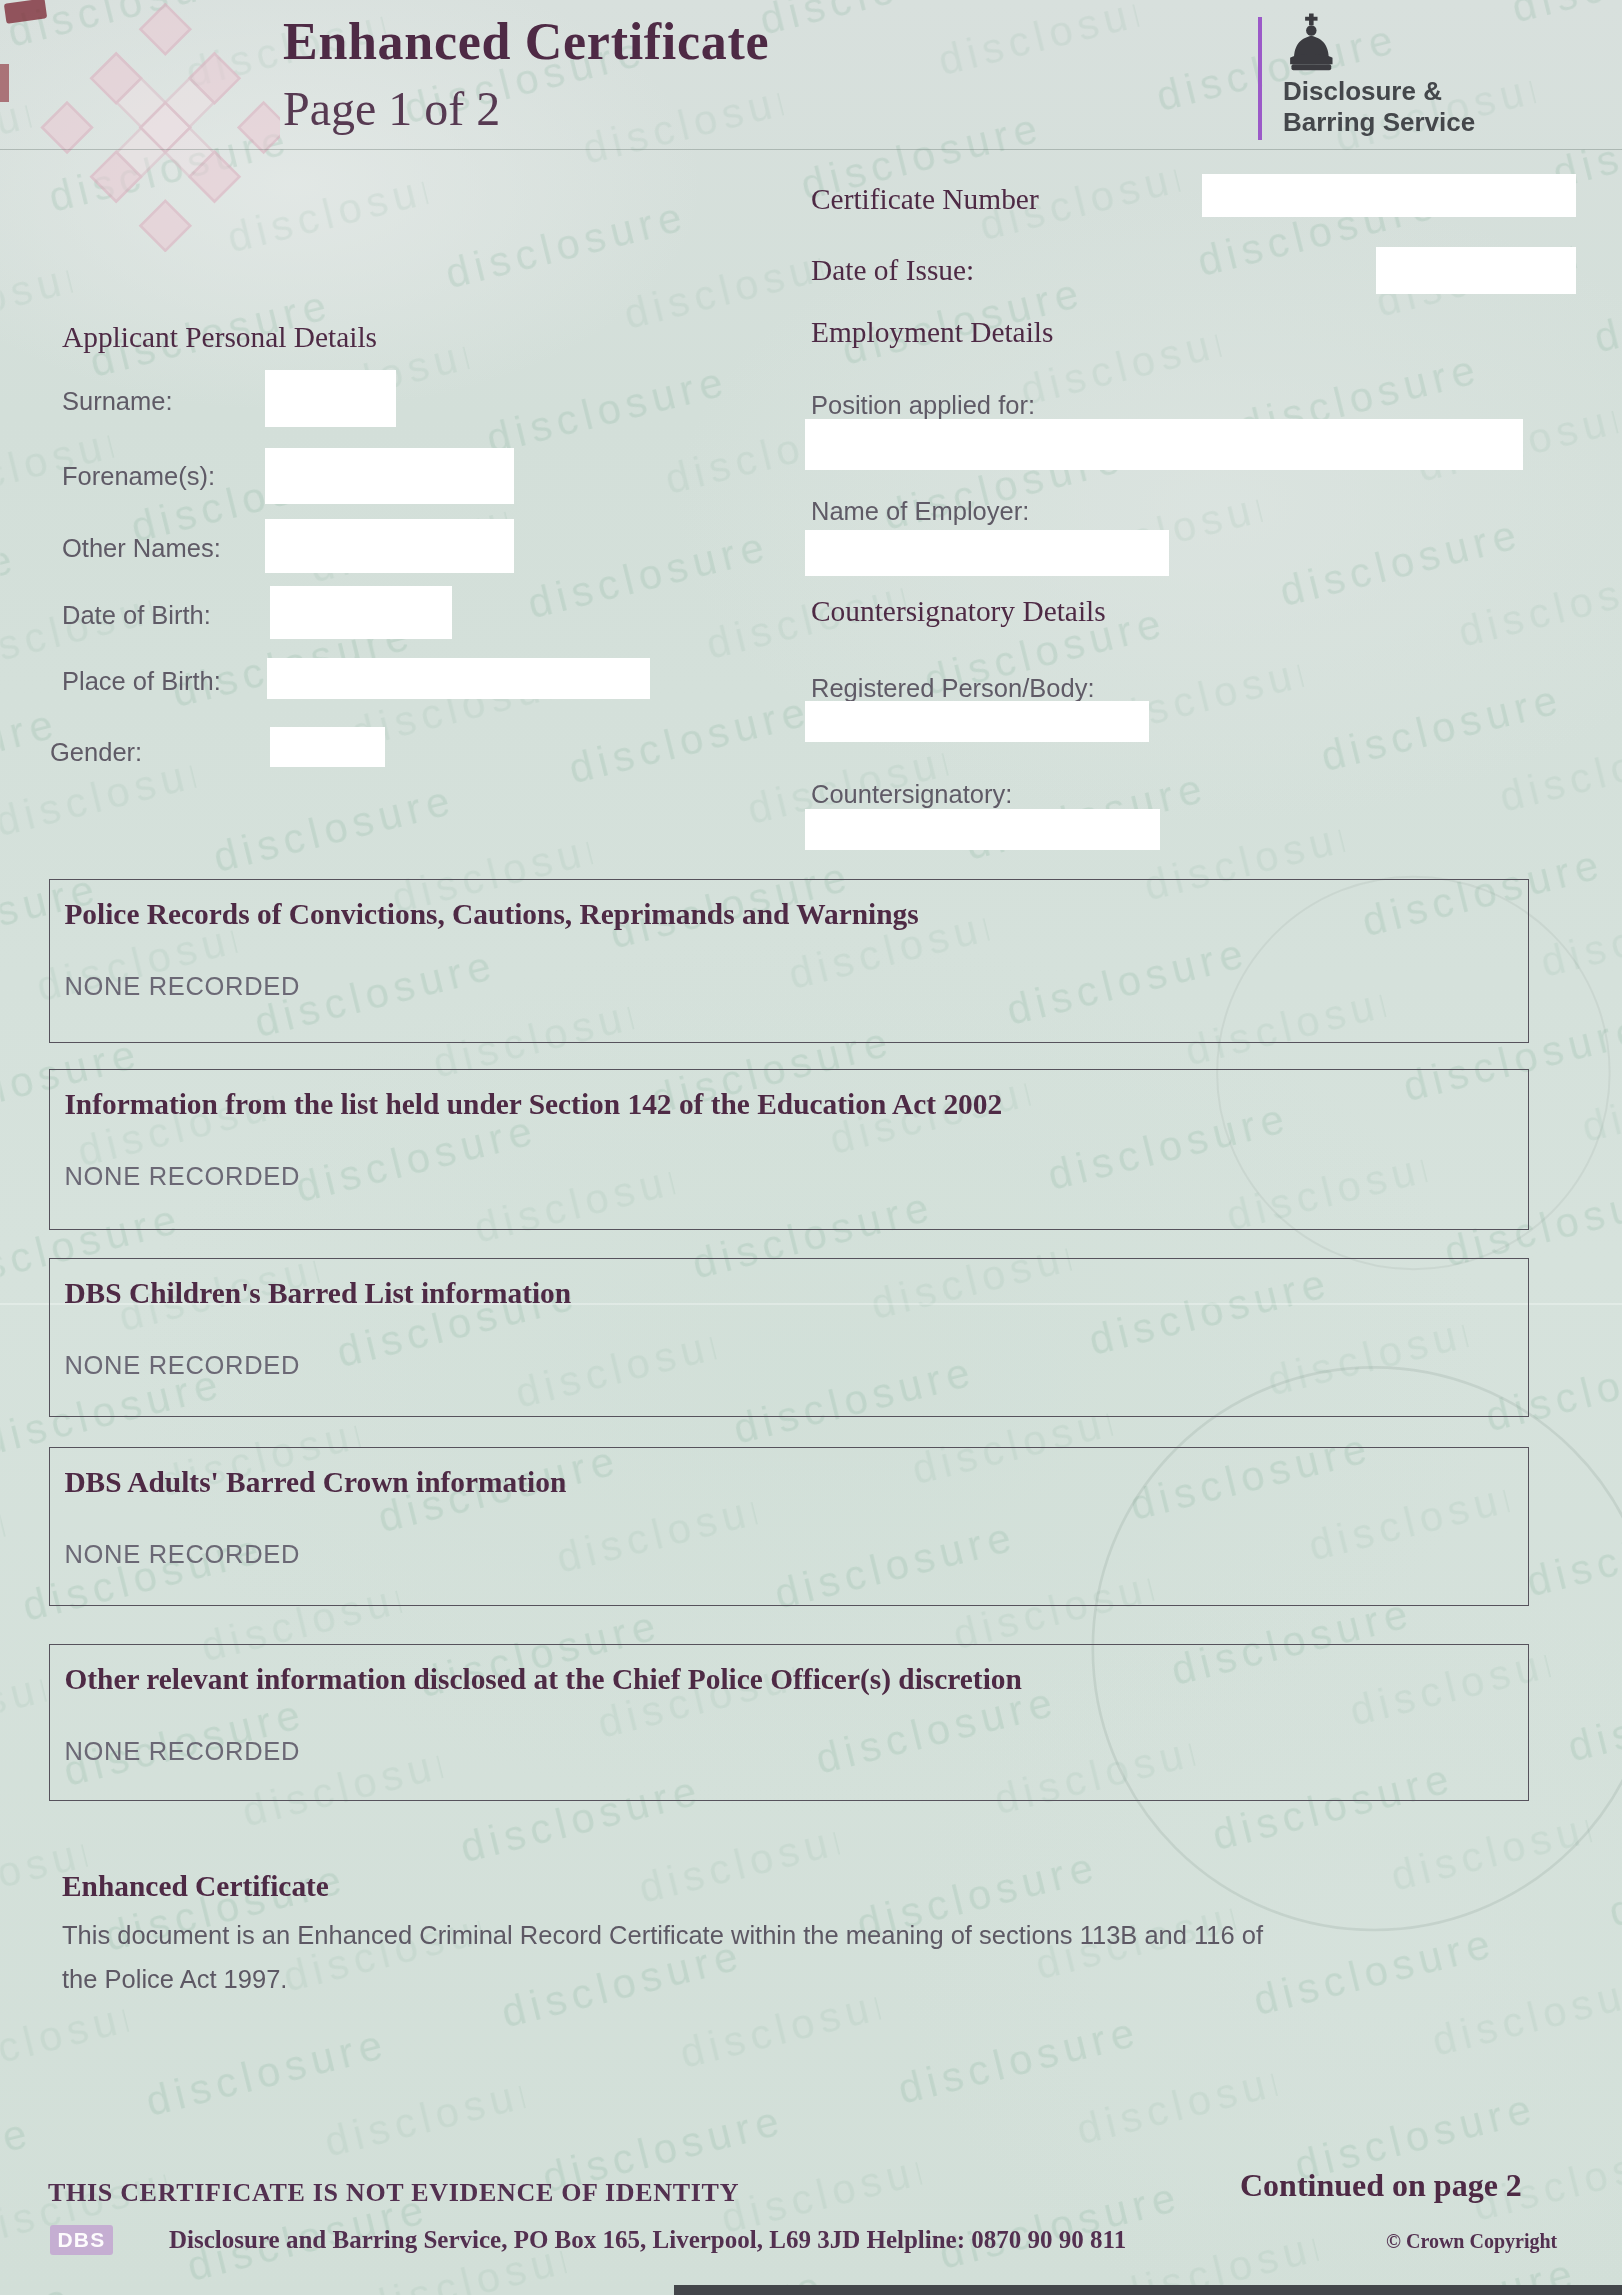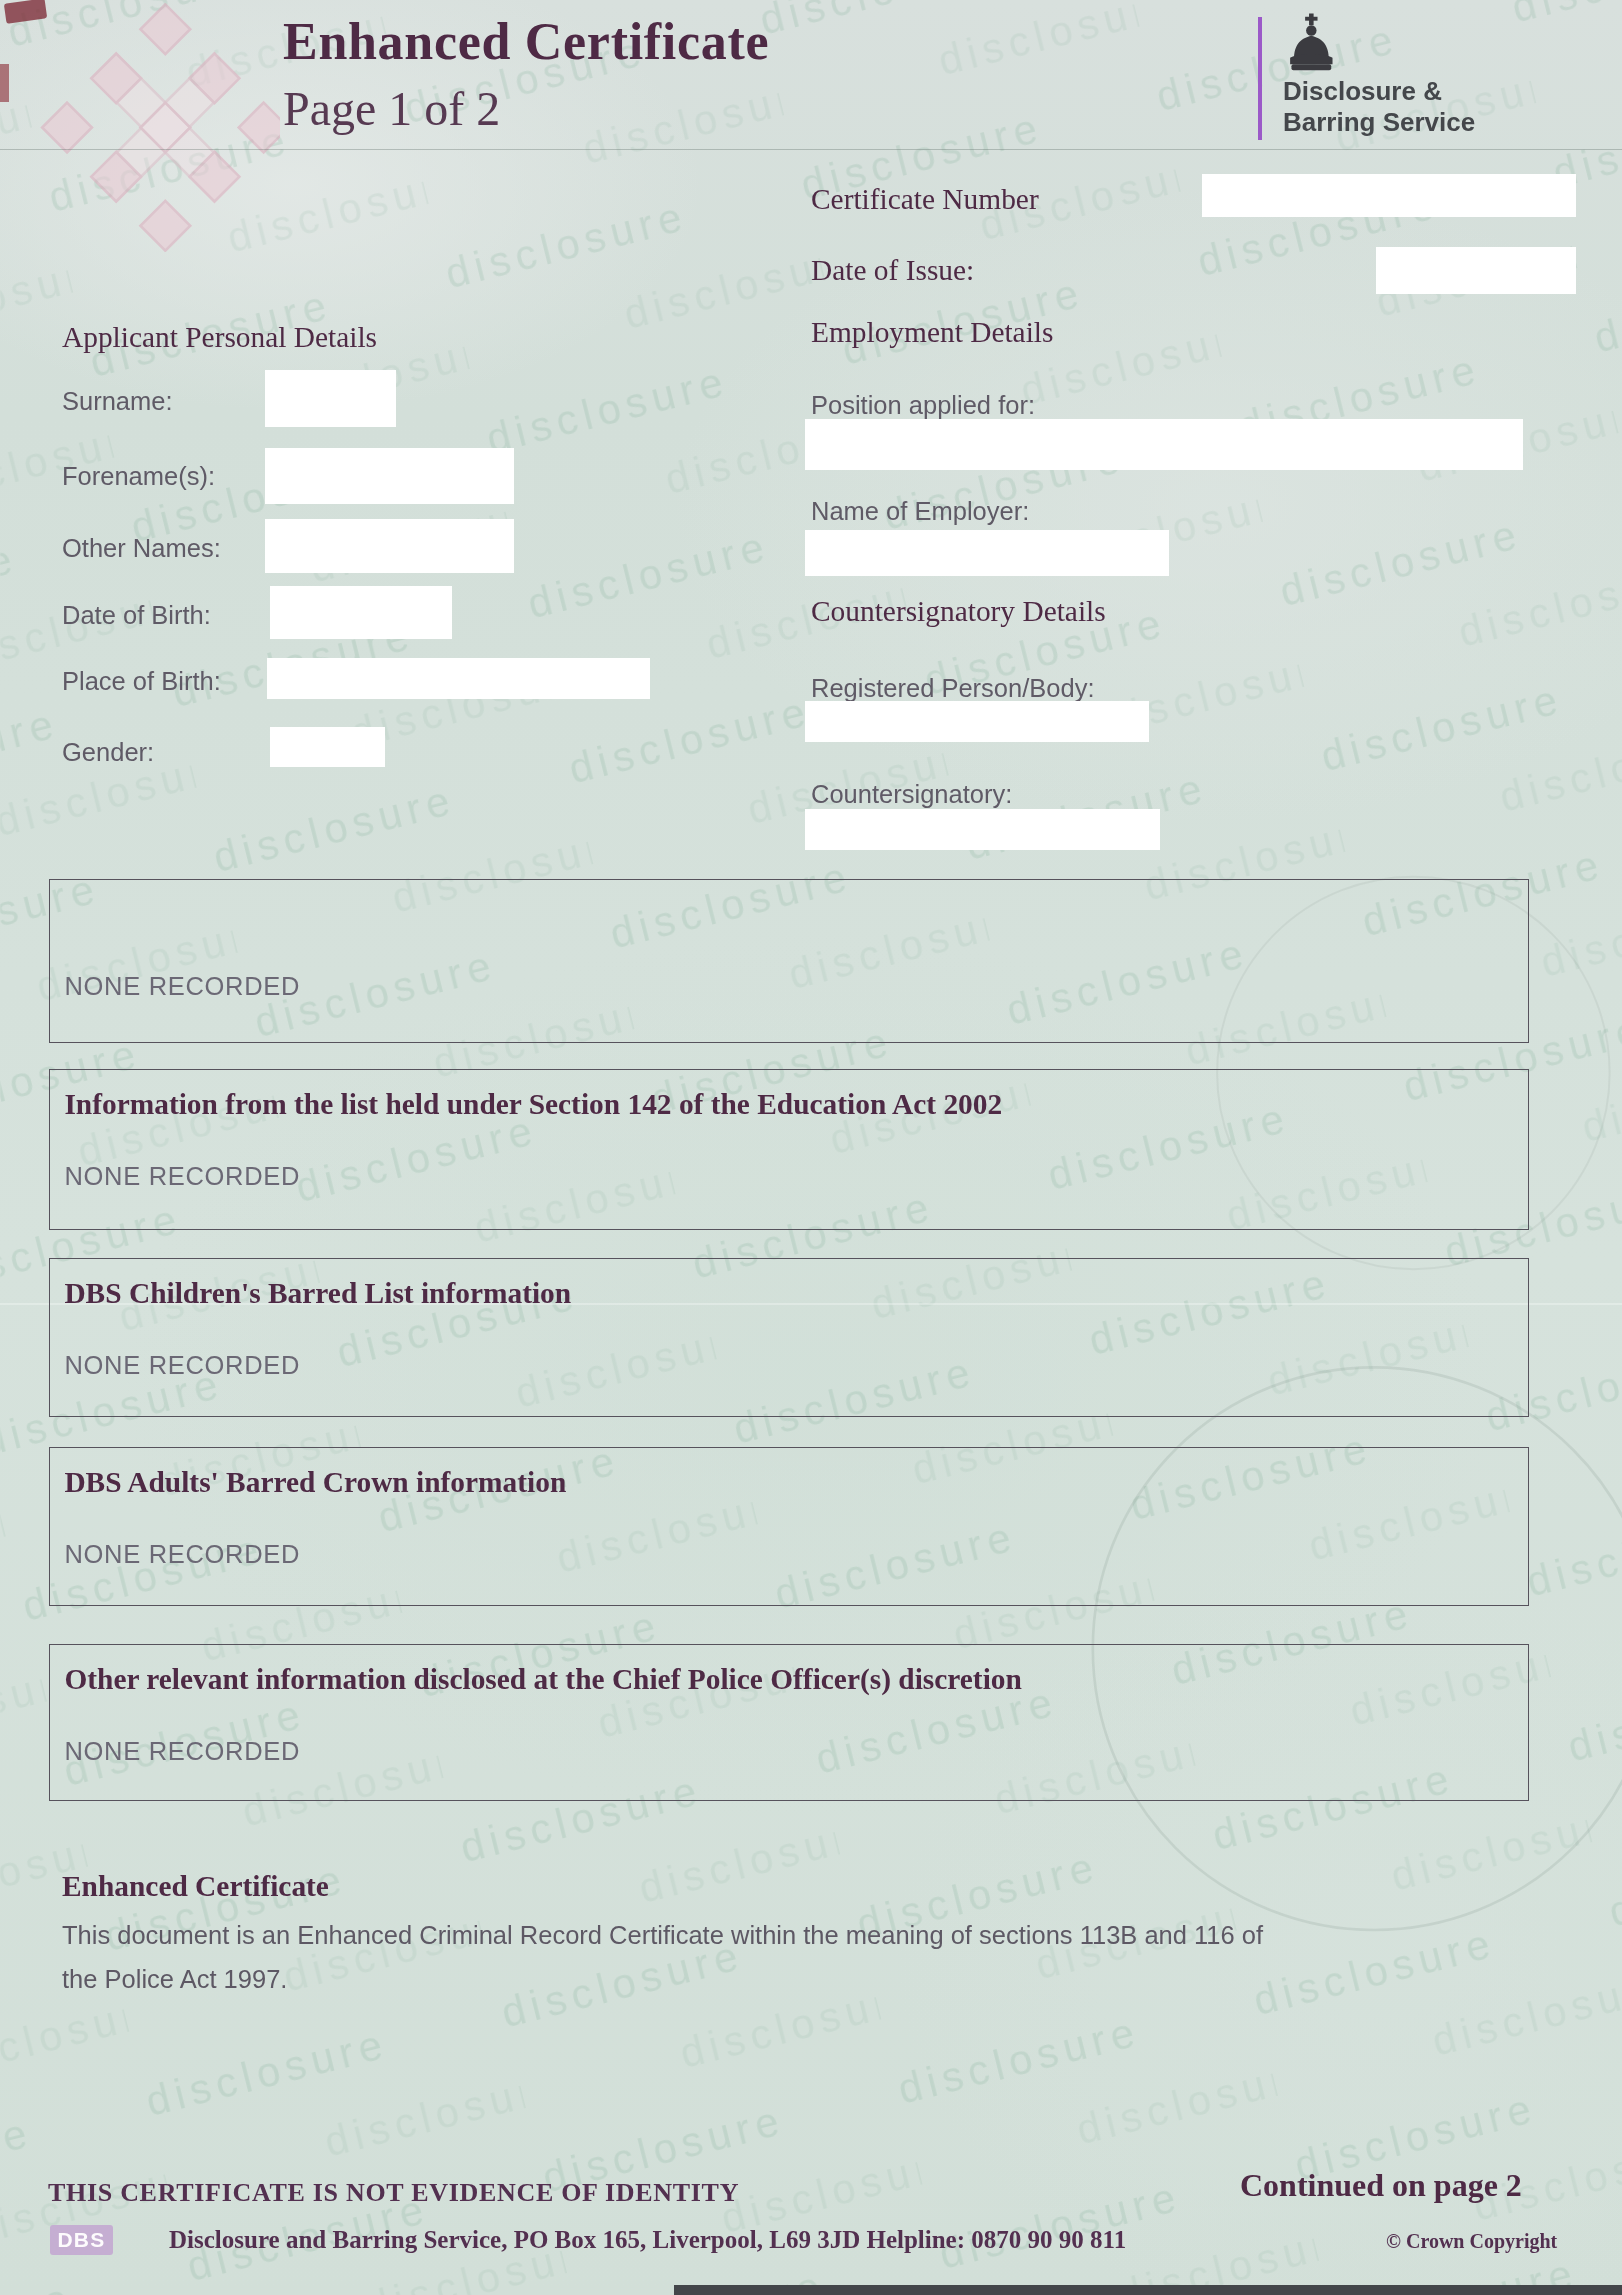--- a/index.html
+++ b/index.html
@@ -138,38 +138,39 @@
 
   <div class="fld-label" style="left:62px;top:534px">Other Names:</div>
   <div class="redact" style="left:265px;top:519px;width:249px;height:54px"></div>
 
   <div class="fld-label" style="left:62px;top:601px">Date of Birth:</div>
   <div class="redact" style="left:270px;top:586px;width:182px;height:53px"></div>
 
   <div class="fld-label" style="left:62px;top:667px">Place of Birth:</div>
   <div class="redact" style="left:267px;top:658px;width:383px;height:41px"></div>
 
-  <div class="fld-label" style="left:62px;top:738px">Gender:</div>
+  <div class="fld-label" style="left:50px;top:738px">Gender:</div>
   <div class="redact" style="left:270px;top:727px;width:115px;height:40px"></div>
 
   <div class="fld-label" style="left:811px;top:391px">Position applied for:</div>
   <div class="redact" style="left:805px;top:419px;width:718px;height:51px"></div>
 
   <div class="fld-label" style="left:811px;top:497px">Name of Employer:</div>
   <div class="redact" style="left:805px;top:530px;width:364px;height:46px"></div>
 
   <div class="sec-head serif" style="left:811px;top:595px">Countersignatory Details</div>
 
   <div class="fld-label" style="left:811px;top:674px">Registered Person/Body:</div>
   <div class="redact" style="left:805px;top:701px;width:344px;height:41px"></div>
 
   <div class="fld-label" style="left:811px;top:780px">Countersignatory:</div>
   <div class="redact" style="left:805px;top:809px;width:355px;height:41px"></div>
 
   <div class="recbox" style="top:879px;height:164px">
+    <div class="rtitle">Police Records of Convictions, Cautions, Reprimands and Warnings</div>
     <div class="rstatus">NONE RECORDED</div>
   </div>
 
   <div class="recbox" style="top:1069px;height:161px">
     <div class="rtitle">Information from the list held under Section 142 of the Education Act 2002</div>
     <div class="rstatus">NONE RECORDED</div>
   </div>
 
   <div class="recbox" style="top:1258px;height:159px">
     <div class="rtitle">DBS Children's Barred List information</div>

